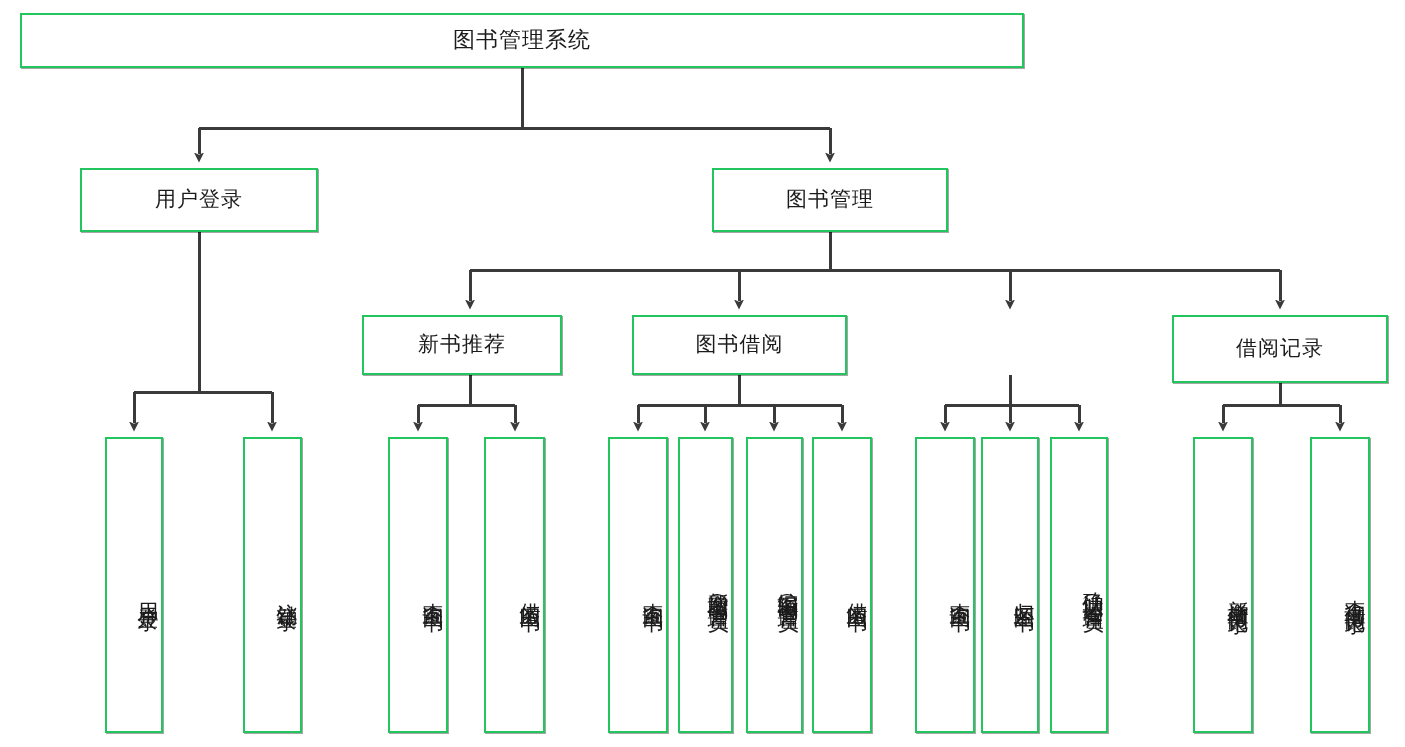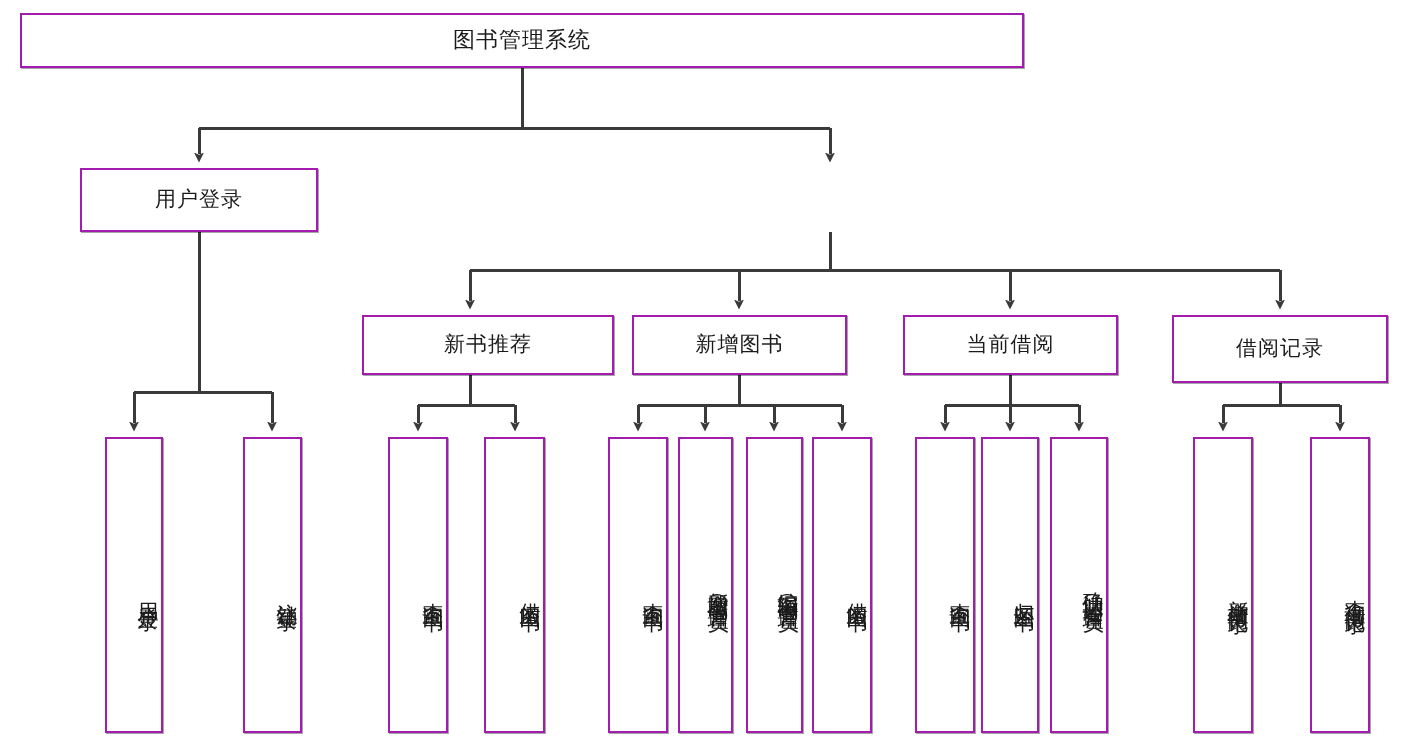--- a/index.html
+++ b/index.html
@@ -22,21 +22,21 @@
     left: 0;
     top: 0;
     width: 1405px;
     height: 747px;
     pointer-events: none;
   }
   .node {
     position: absolute;
     box-sizing: border-box;
     background: #ffffff;
-    border: 2px solid #a21caf;
+    border: 2px solid #22c55e;
     box-shadow: 1px 1px 0 rgba(0,0,0,0.35);
     display: flex;
     align-items: center;
     justify-content: center;
     color: #1b1b1b;
   }
   .node.horiz {
     font-size: 21px;
     letter-spacing: 1px;
     line-height: 1.2;
@@ -128,29 +128,29 @@
     </g>
   </svg>
 
   <div class="node horiz root" style="left:20px; top:13px; width:1004px; height:55px;">
     <span class="label">图书管理系统</span>
   </div>
 
   <div class="node horiz" style="left:80px; top:168px; width:238px; height:64px;">
     <span class="label">用户登录</span>
   </div>
+  <div class="node horiz" style="left:712px; top:168px; width:236px; height:64px;">
+    <span class="label">图书管理</span>
+  </div>
 
-  <div class="node horiz" style="left:362px; top:315px; width:252px; height:60px;">
+  <div class="node horiz" style="left:362px; top:315px; width:200px; height:60px;">
     <span class="label">新书推荐</span>
   </div>
   <div class="node horiz" style="left:632px; top:315px; width:215px; height:60px;">
-    <span class="label">新增图书</span>
-  </div>
-  <div class="node horiz" style="left:903px; top:315px; width:215px; height:60px;">
-    <span class="label">当前借阅</span>
+    <span class="label">图书借阅</span>
   </div>
   <div class="node horiz" style="left:1172px; top:315px; width:216px; height:68px;">
     <span class="label">借阅记录</span>
   </div>
 
   <div class="node vert" style="left:105px; top:437px; width:58px; height:296px;">
     <span class="vtext">用户登录</span>
   </div>
   <div class="node vert" style="left:243px; top:437px; width:59px; height:296px;">
     <span class="vtext">注销登录</span>

